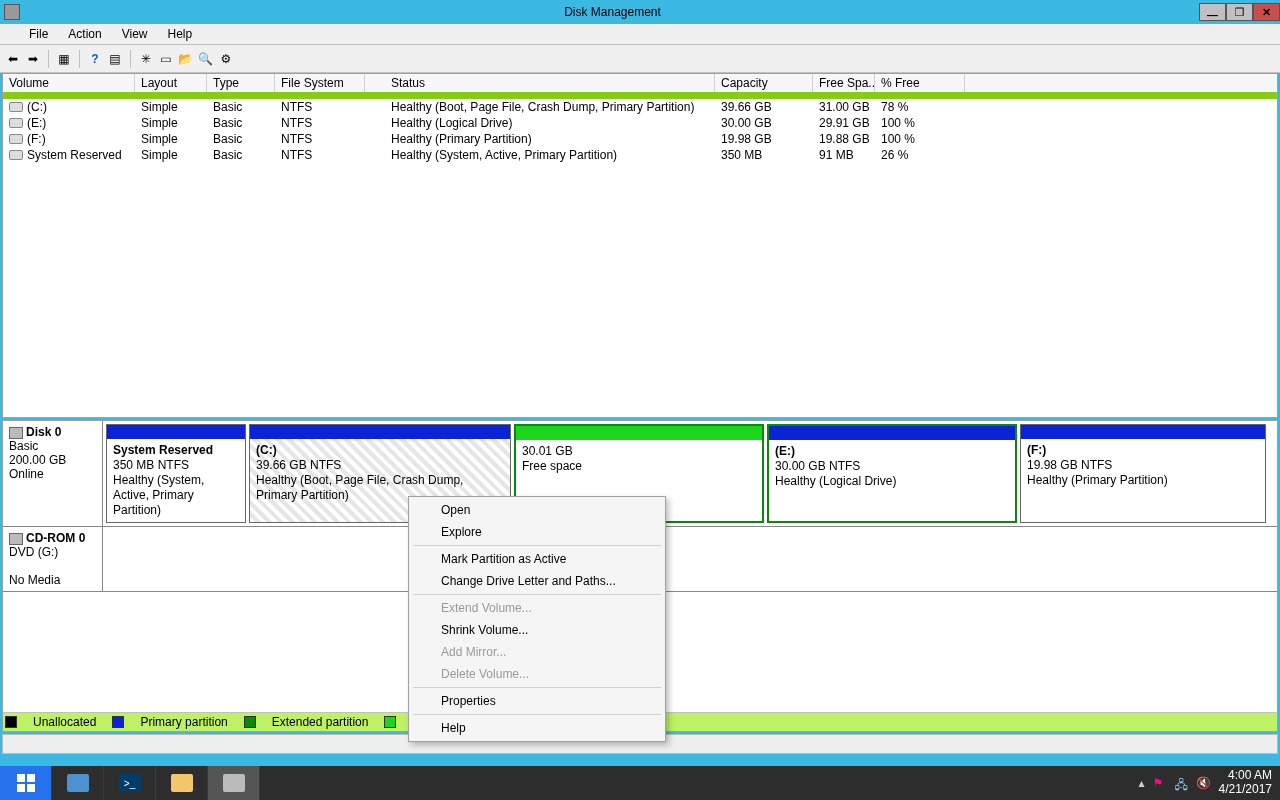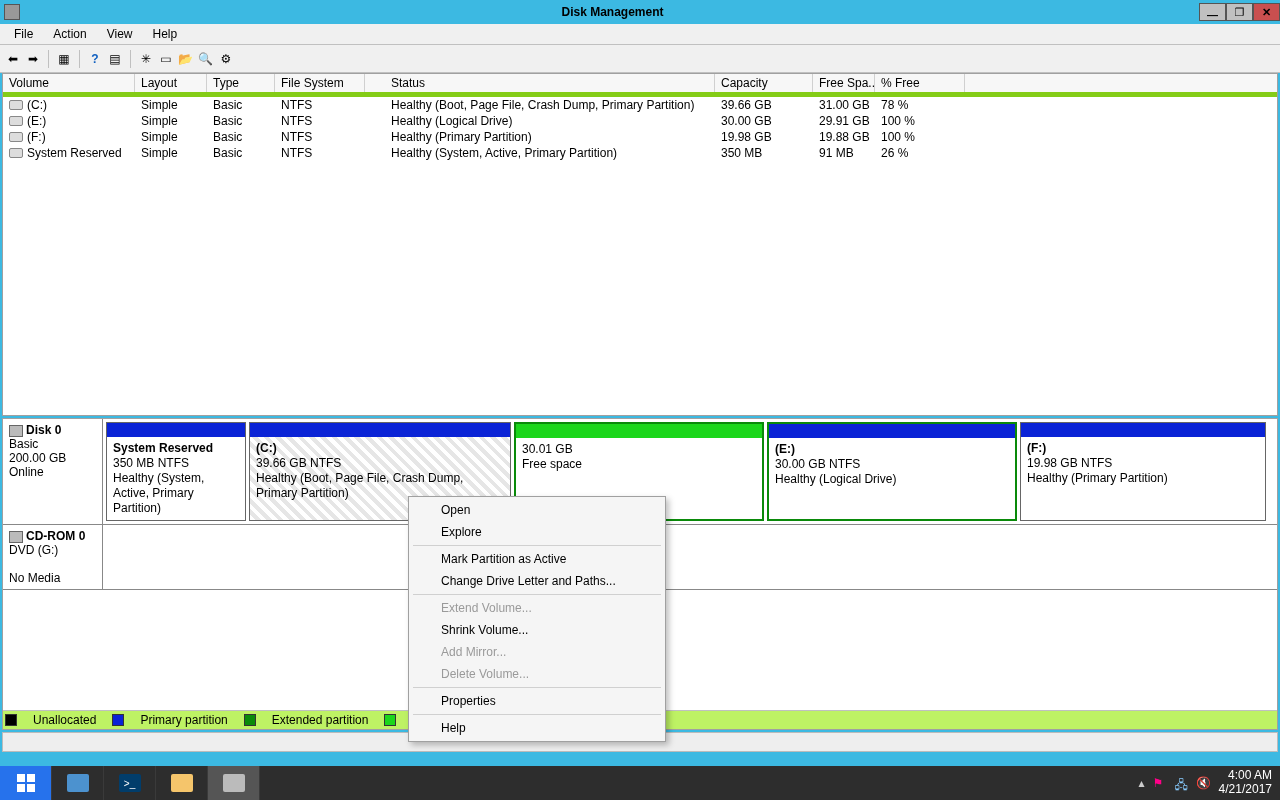--- a/index.html
+++ b/index.html
@@ -1,39 +1,39 @@
 <!DOCTYPE html>
 <html><head>
 <meta charset="utf-8">
 <style>
 * { box-sizing: border-box; margin: 0; padding: 0; font-family: "Segoe UI", Tahoma, sans-serif; font-size: 12px; }
 html, body { width: 1280px; height: 800px; overflow: hidden; background: #3cb9e2; }
 
 
 .titlebar { height: 24px; background: #3cb9e2; display: flex; align-items: center; padding-left: 4px; }
 .titlebar .appicon { width: 16px; height: 16px; background: #999; border: 1px solid #555; margin-right: 6px; }
-.titlebar .title { flex: 1; text-align: center; color: #000; font-size: 12px; font-weight: bold; }
+.titlebar .title { flex: 1; text-align: center; color: #000; font-size: 12px; }
 .titlebar .winbtns { display: flex; }
 .titlebar .winbtn { width: 27px; height: 18px; border: 1px solid #555; background: #c0c0c0; margin-left: 0; display: flex; align-items: center; justify-content: center; font-size: 11px; }
 .titlebar .winbtn.min::before { content: "—"; font-weight: bold; position: relative; top: 3px; }
 .titlebar .winbtn.max { background: #c0c0c0; }
 .titlebar .winbtn.max::before { content: "❐"; }
 .titlebar .winbtn.close { background: #c94f4f; color: #000; font-weight: bold; }
 .titlebar .winbtn.close::before { content: "✕"; }
 
-.menubar { height: 21px; background: #f0f0f0; display: flex; align-items: center; padding: 0 4px; border-bottom: 1px solid #c0c0c0; }
+.menubar { height: 21px; background: #f0f0f0; display: flex; align-items: center; padding: 0 19px; border-bottom: 1px solid #c0c0c0; }
 .menubar span { padding: 2px 10px; cursor: default; }
 
 .toolbar { height: 28px; background: #f0f0f0; display: flex; align-items: center; padding: 0 4px; gap: 2px; border-bottom: 1px solid #c0c0c0; }
 .toolbar .tb { width: 18px; height: 18px; border: 1px solid transparent; display: inline-flex; align-items: center; justify-content: center; font-size: 12px; }
 .toolbar .sep { width: 1px; height: 18px; background: #c0c0c0; margin: 0 4px; }
 
 
 .content { background: #fff; border: 1px solid #a0a0a0; margin: 0 2px; }
-.listhdr { display: flex; border-bottom: 5px solid #84cc16; background: #f7f7f7; }
+.listhdr { display: flex; border-bottom: 7px solid #84cc16; background: #f7f7f7; }
 .listhdr > div { border-right: 1px solid #d0d0d0; padding: 2px 6px; overflow: hidden; white-space: nowrap; }
 .listbody { min-height: 300px; }
 .row { display: flex; padding: 0; }
 .row > div { padding: 1px 6px; overflow: hidden; white-space: nowrap; }
 .col-vol   { width: 132px; }
 .col-lay   { width: 72px;  }
 .col-type  { width: 68px;  }
 .col-fs    { width: 90px;  }
 .col-stat  { width: 330px; margin-left: 20px; }
 .col-cap   { width: 98px;  }

